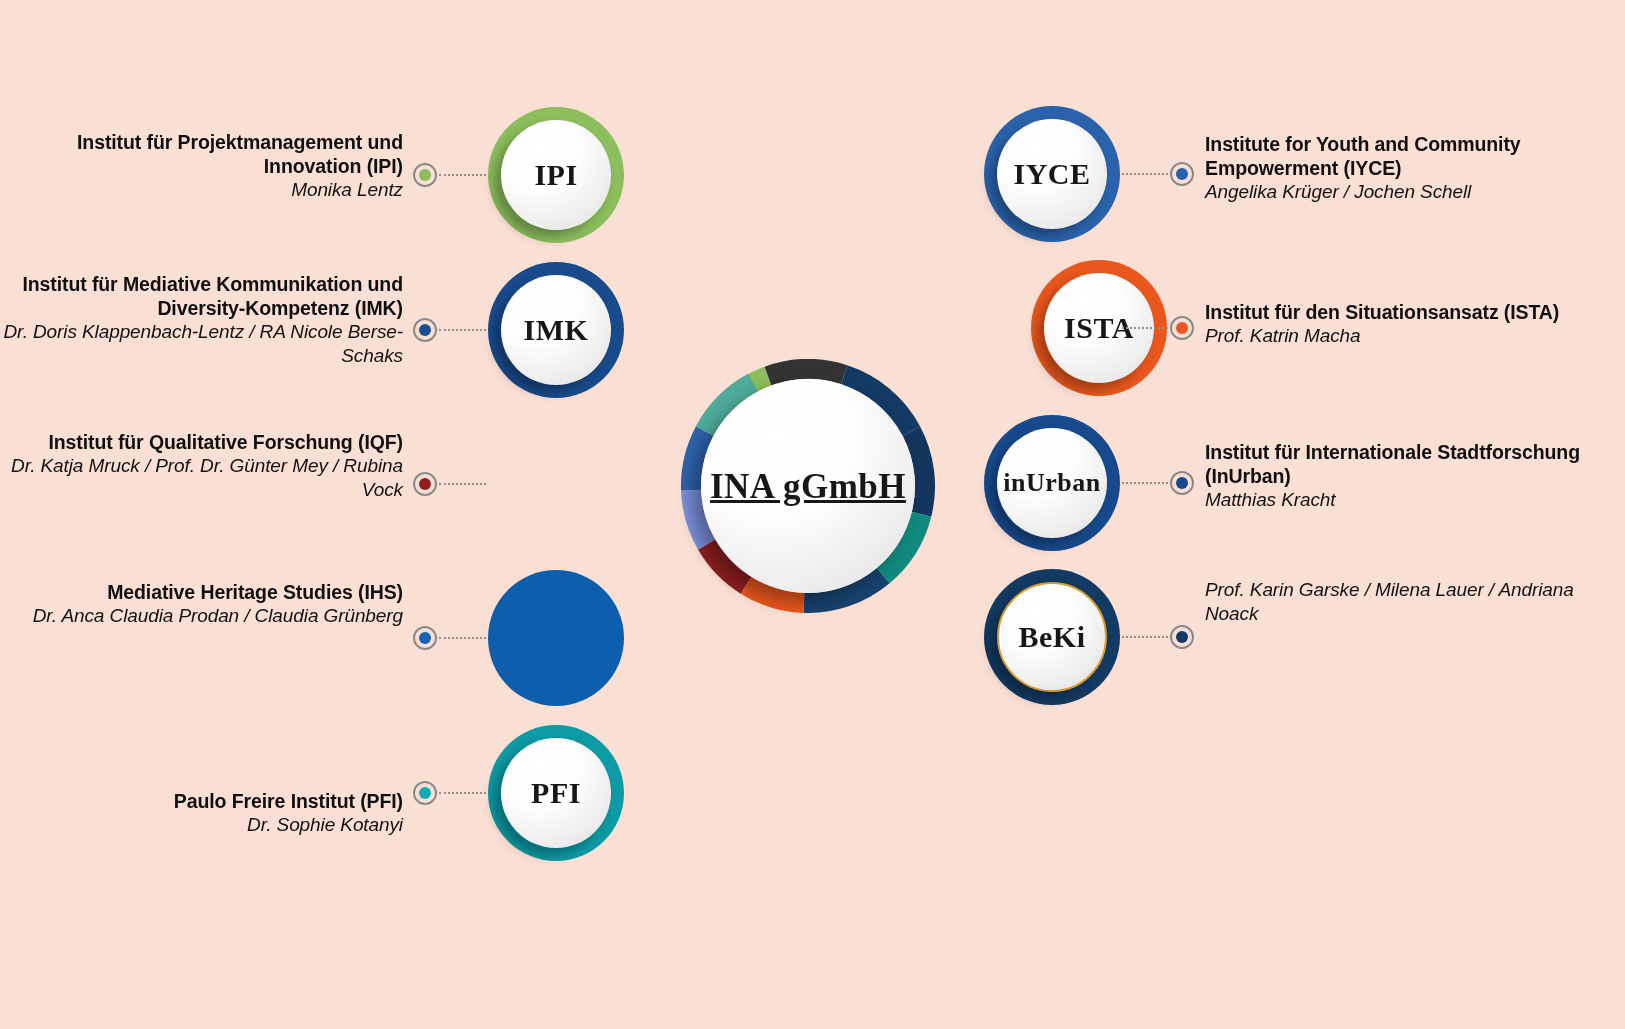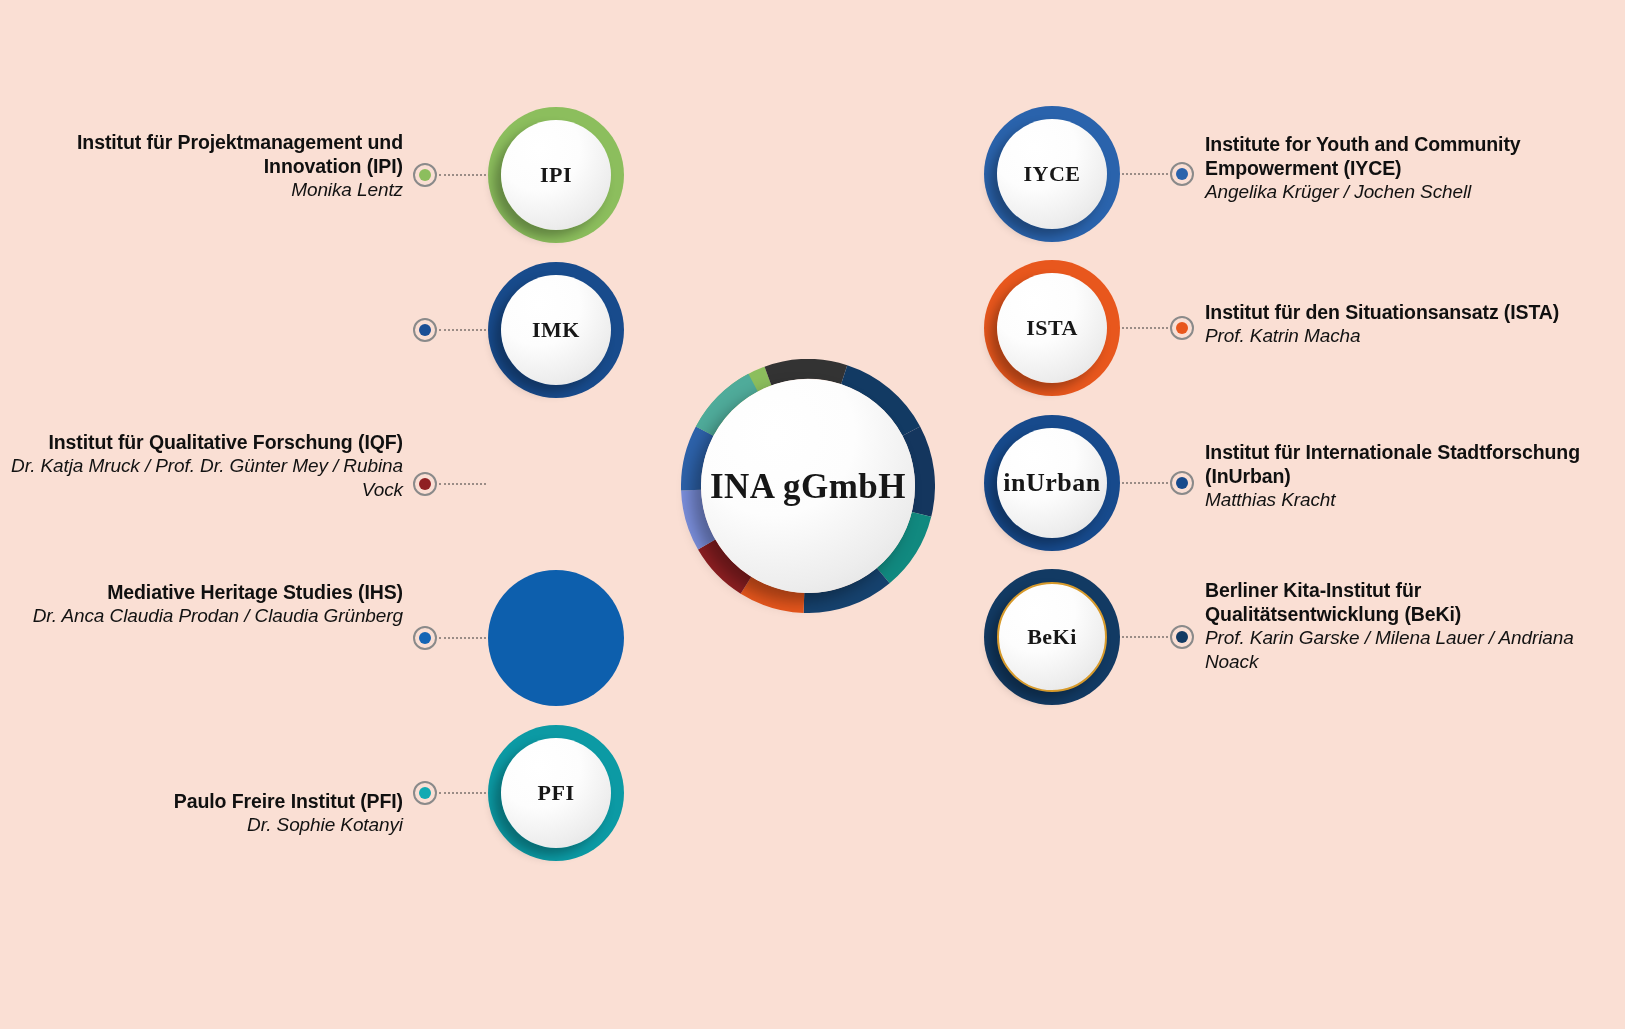--- a/index.html
+++ b/index.html
@@ -29,28 +29,28 @@
     letter-spacing:.5px;
     white-space:nowrap;
     line-height:1;
     text-shadow:0 1px 0 rgba(255,255,255,.6);
   }
 
   
   .sat{width:136px;height:136px;}
   .sat .ring{position:absolute;inset:0;border-radius:50%;}
   .sat .disc{left:13px;top:13px;right:13px;bottom:13px;}
-  .sat .abbr{font-size:22px;}
+  .sat .abbr{font-size:30px;}
   .sat .abbr.small{font-size:26px;}
 
   
   #hub{width:254px;height:254px;left:681px;top:359px;}
   #hub .disc{left:20px;top:20px;right:20px;bottom:20px;
     box-shadow:-9px 9px 16px rgba(0,0,0,.33);}
-  #hub .abbr{font-size:35px;}
+  #hub .abbr{font-size:35px;text-decoration:underline;}
 
   
   .label{position:absolute;width:400px;}
   .label.left{text-align:right;}
   .label.right{text-align:left;}
   .label .title{
     font-weight:700;font-size:19.5px;line-height:24px;color:#101010;
     letter-spacing:-.1px;
   }
   .label .person{
@@ -94,20 +94,24 @@
         <i style="background: rgb(140, 190, 93);"></i>
       </div>
       <div class="dots"></div>
     </div>
     <div class="node sat" style="left: 488px; top: 262px;">
       <div class="ring" style="background: rgb(24, 75, 140);"></div>
       <div class="disc">
         <span class="abbr">IMK</span>
       </div>
     </div>
+    <div class="label left" style="top: 272px; left: 3px;">
+      <div class="title">Institut für Mediative Kommunikation und Diversity-Kompetenz (IMK)</div>
+      <div class="person">Dr. Doris Klappenbach-Lentz / RA Nicole Berse-Schaks</div>
+    </div>
     <div class="conn" style="top: 317px; left: 413px; width: 75px;">
       <div class="bullet">
         <i style="background: rgb(27, 79, 149);"></i>
       </div>
       <div class="dots"></div>
     </div>
     <div class="label left" style="top: 430px; left: 3px;">
       <div class="title">Institut für Qualitative Forschung (IQF)</div>
       <div class="person">Dr. Katja Mruck / Prof. Dr. Günter Mey / Rubina Vock</div>
     </div>
@@ -155,21 +159,21 @@
     <div class="label right" style="top: 132px; left: 1205px;">
       <div class="title">Institute for Youth and Community Empowerment (IYCE)</div>
       <div class="person">Angelika Krüger / Jochen Schell</div>
     </div>
     <div class="conn rev" style="top: 161px; left: 1120px; width: 74px;">
       <div class="bullet">
         <i style="background: rgb(42, 99, 172);"></i>
       </div>
       <div class="dots"></div>
     </div>
-    <div class="node sat" style="left: 984px; top: 260px;">
+    <div class="node sat" style="left: 1031px; top: 260px;">
       <div class="ring" style="background: rgb(232, 87, 29);"></div>
       <div class="disc">
         <span class="abbr">ISTA</span>
       </div>
     </div>
     <div class="label right" style="top: 300px; left: 1205px;">
       <div class="title">Institut für den Situationsansatz (ISTA)</div>
       <div class="person">Prof. Katrin Macha</div>
     </div>
     <div class="conn rev" style="top: 315px; left: 1120px; width: 74px;">
@@ -194,21 +198,20 @@
       </div>
       <div class="dots"></div>
     </div>
     <div class="node sat" style="left: 984px; top: 569px;">
       <div class="ring" style="background: rgb(18, 58, 99);"></div>
       <div class="disc" style="border: 2px solid rgb(215, 154, 43);">
         <span class="abbr">BeKi</span>
       </div>
     </div>
     <div class="label right" style="top: 578px; left: 1205px;">
-      <div class="title">Berliner Kita-Institut für Qualitätsentwicklung (BeKi)</div>
       <div class="person">Prof. Karin Garske / Milena Lauer / Andriana Noack</div>
     </div>
     <div class="conn rev" style="top: 624px; left: 1120px; width: 74px;">
       <div class="bullet">
         <i style="background: rgb(18, 58, 99);"></i>
       </div>
       <div class="dots"></div>
     </div>
     <div class="node" id="hub">
       <svg width="254" height="254" viewBox="0 0 254 254" style="position: absolute; left: 0px; top: 0px;">

